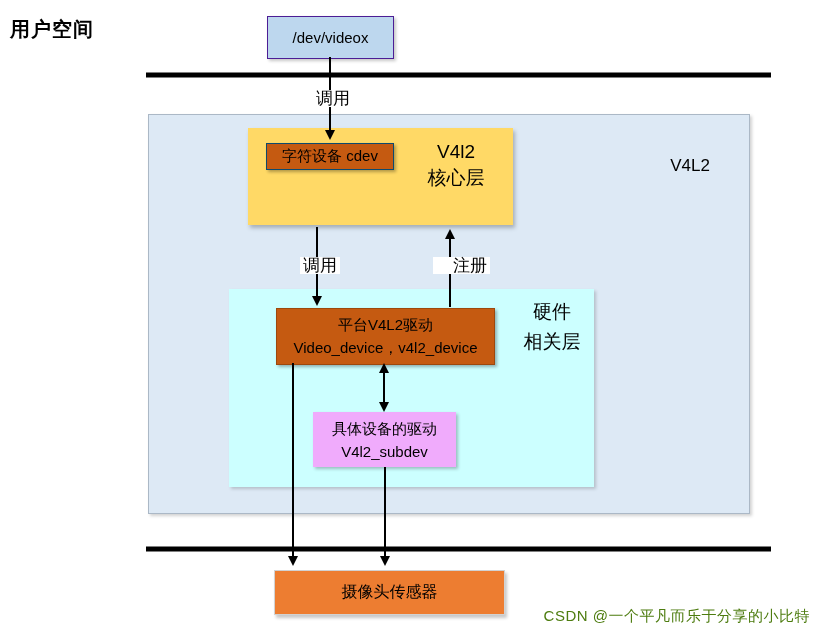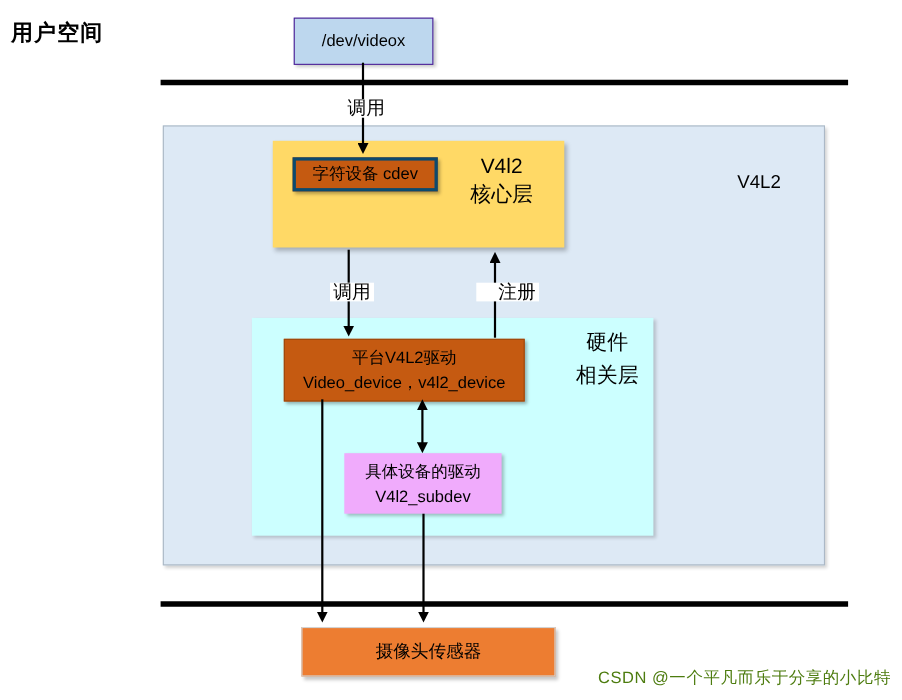--- a/index.html
+++ b/index.html
@@ -22,34 +22,34 @@
     background:#BDD7EE; border:1px solid #4c1d95;
     box-shadow:2px 2px 3px rgba(0,0,0,0.22);
     display:flex; align-items:center; justify-content:center; font-size:15px;
   }
   .core-layer {
     position:absolute; left:248px; top:128px; width:265px; height:97px;
     background:#FFD966; box-shadow:2px 3px 4px rgba(0,0,0,0.25);
   }
   .cdev {
     position:absolute; left:266px; top:143px; width:126px; height:25px;
-    background:#C55A11; border:3px solid #0c4a6e;
+    background:#C55A11; border:1px solid #0c4a6e;
     box-shadow:2px 2px 3px rgba(0,0,0,0.3);
     display:flex; align-items:center; justify-content:center; font-size:15px;
   }
   .core-text { position:absolute; left:396px; top:139px; width:120px;
     text-align:center; font-size:19px; line-height:26px; }
   .outer-v4l2 { position:absolute; left:650px; top:156px; width:80px;
     text-align:center; font-size:17px; }
   .hw-layer {
     position:absolute; left:229px; top:289px; width:365px; height:198px;
     background:#CCFFFF; box-shadow:2px 2px 3px rgba(0,0,0,0.18);
   }
   .platform {
-    position:absolute; left:258px; top:308px; width:217px; height:55px;
+    position:absolute; left:276px; top:308px; width:217px; height:55px;
     background:#C55A11; border:1px solid #9D480C;
     box-shadow:2px 2px 3px rgba(0,0,0,0.3);
     display:flex; flex-direction:column; align-items:center; justify-content:center;
     gap:4px; font-size:15px; text-align:right;
   }
   .hw-text { position:absolute; left:512px; top:297px; width:80px;
     text-align:center; font-size:19px; line-height:30px; }
   .subdev {
     position:absolute; left:313px; top:412px; width:143px; height:55px;
     background:#f0abfc; box-shadow:2px 2px 3px rgba(0,0,0,0.25);

